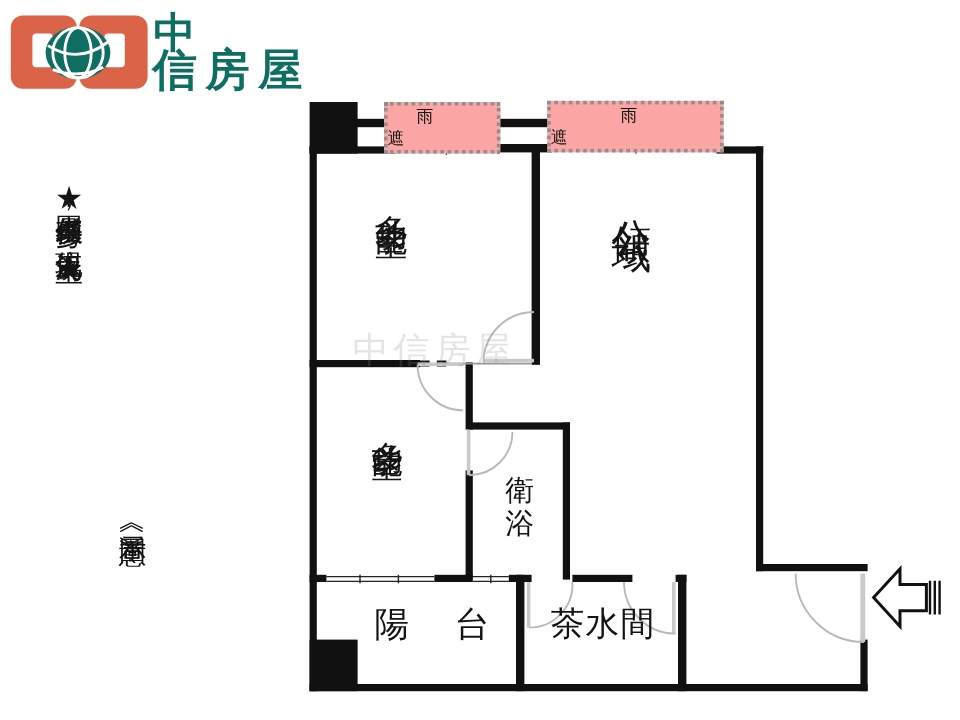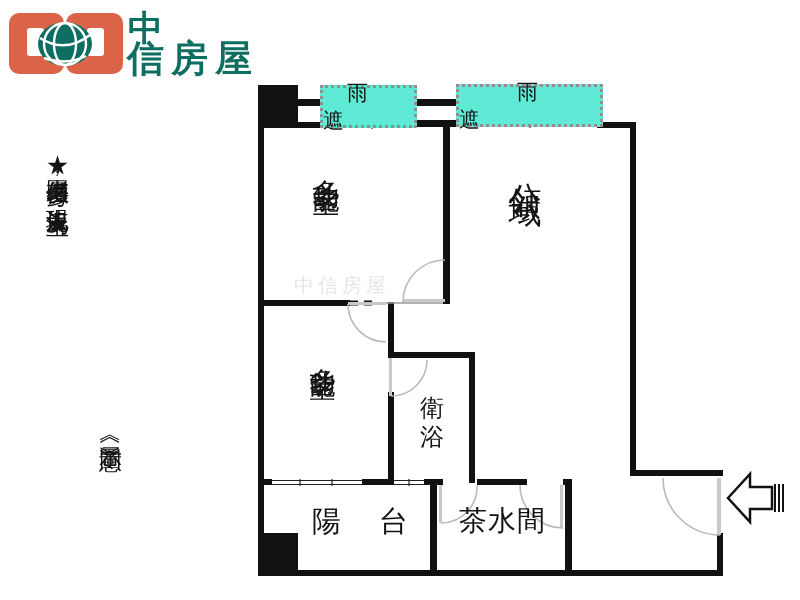--- a/index.html
+++ b/index.html
@@ -2,24 +2,24 @@
 <html><head>
 <meta charset="utf-8">
 <style>
   html,body{margin:0;padding:0;background:#fff;}
   #stage{position:relative;width:800px;height:600px;background:#fff;overflow:hidden;
          font-family:"Liberation Serif", serif;}
   .plan-label{position:absolute;color:#141414;white-space:nowrap;line-height:1;}
   .v{writing-mode:vertical-rl;text-orientation:upright;}
   .brand{position:absolute;color:#0e6e61;font-family:"Liberation Sans",sans-serif;
          font-weight:700;line-height:1;}
-  .shelter{position:absolute;border:3px dotted #8f8f8f;background:#5eead4;
+  .shelter{position:absolute;border:3px dotted #8f8f8f;background:#fca5a5;
            display:flex;align-items:center;justify-content:flex-end;
-           font-size:21px;color:#141414;box-sizing:border-box;}
-  .watermark{position:absolute;color:#8a8a8a;opacity:.22;font-size:20px;letter-spacing:4px;}
+           font-size:14px;color:#141414;box-sizing:border-box;}
+  .watermark{position:absolute;color:#8a8a8a;opacity:.22;font-size:30px;letter-spacing:4px;}
   svg{position:absolute;left:0;top:0;}
 </style>
 </head>
 <body>
 
 <div id="stage">
 
   <svg width="800" height="600" viewBox="0 0 800 600">
     <g fill="#111111">
       <rect x="258" y="85" width="40" height="43"></rect>

